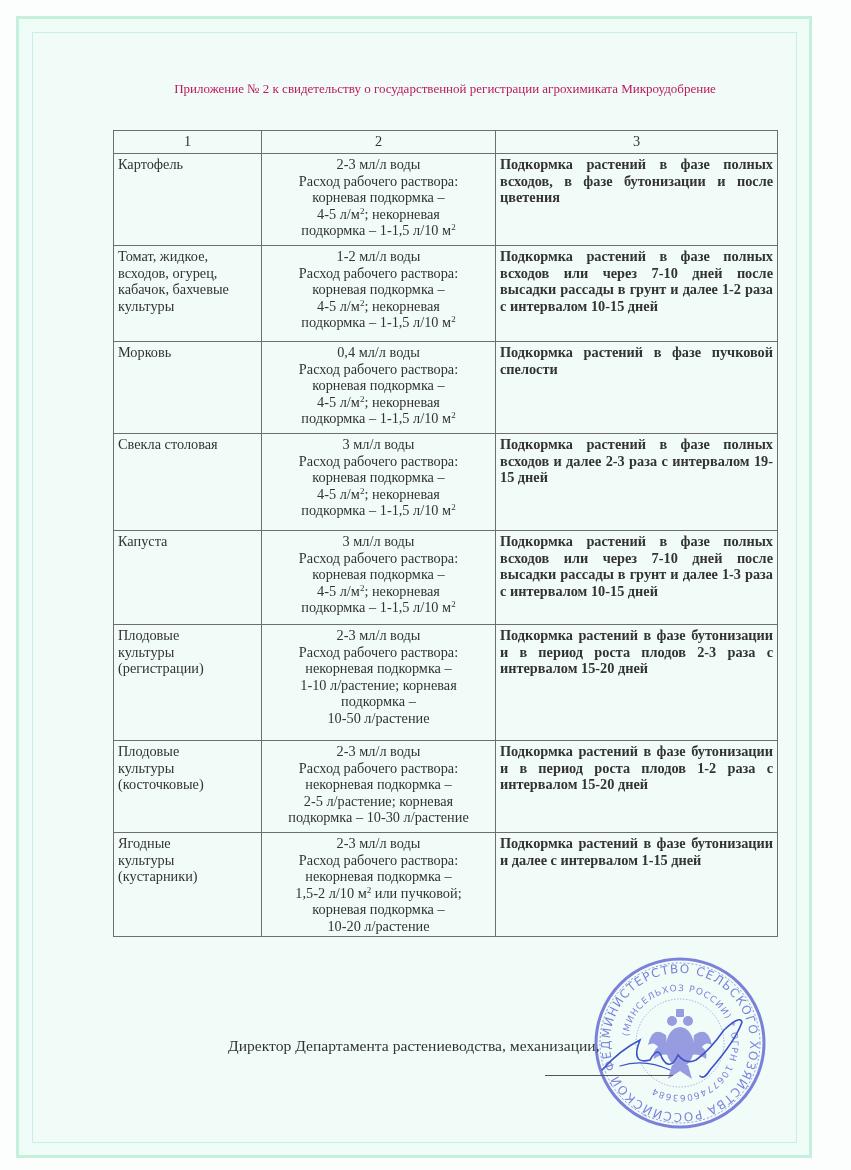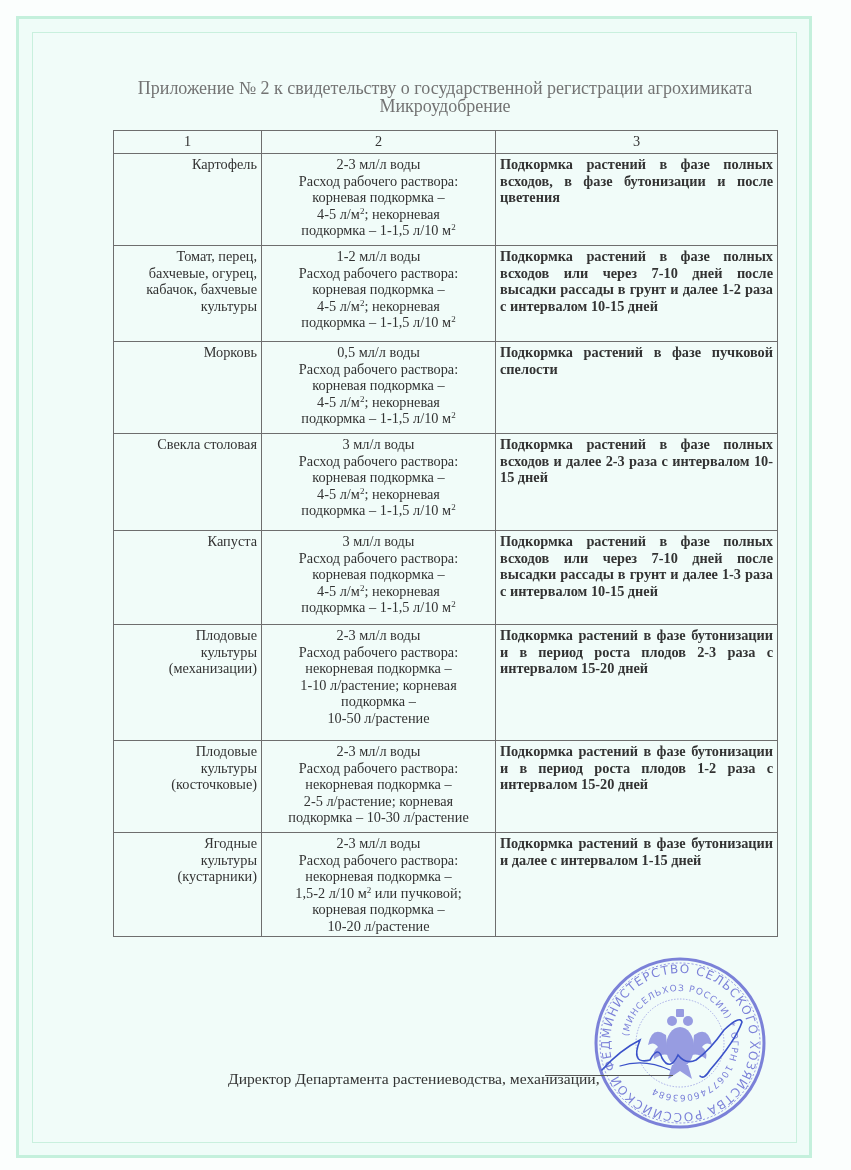--- a/index.html
+++ b/index.html
@@ -16,42 +16,42 @@
     box-sizing: border-box;
   }
   .page-inner {
     position: absolute; left: 32px; top: 32px; width: 765px; height: 1111px;
     border: 1.5px solid #c9f0de;
     box-sizing: border-box;
     background: #f1fcf9;
   }
   .header-text {
     position: absolute; left: 114px; top: 80px; width: 662px;
-    text-align: center; font-size: 18px; line-height: 17.5px; color: #737373;
+    text-align: center; font-size: 13px; line-height: 17.5px; color: #be185d;
   }
   table.appx {
     position: absolute; left: 113px; top: 130px; width: 664px;
     border-collapse: collapse; table-layout: fixed;
     font-size: 14.3px; line-height: 16.6px; color: #333;
   }
   table.appx td {
     border: 1px solid #6e6e6e; vertical-align: top; padding: 2px 4px 1px 4px;
   }
   table.appx col.c1 { width: 148px; }
   table.appx col.c2 { width: 234px; }
   table.appx col.c3 { width: 282px; }
   .hdr td { text-align: center; height: 19px; padding-top: 2px; }
-  td.crop { text-align: right; }
+  td.crop { text-align: left; }
   td.dose { text-align: center; }
   td.note { text-align: justify; text-align-last: left; font-weight: bold; }
   .line { display: block; }
   sup { font-size: 9px; line-height: 0; vertical-align: 5px; }
   .signature {
     position: absolute; left: 228px; top: 1036px; width: 520px;
-    font-size: 15.6px; line-height: 20px; color: #333; margin-top: 33px;
+    font-size: 15.6px; line-height: 20px; color: #333;
   }
   .sign-line {
     position: absolute; left: 545px; top: 1075px; width: 128px; height: 1px;
     background: #555;
   }
   .stamp {
     position: absolute; left: 592px; top: 955px; width: 176px; height: 176px;
     opacity: 0.78;
   }
   .signature-scribble { position: absolute; left: 600px; top: 1010px; width: 150px; height: 80px; }
@@ -88,82 +88,82 @@
         <span class="line">Расход рабочего раствора:</span>
         <span class="line">корневая подкормка –</span>
         <span class="line"><span>4-5 л/м</span><sup>2</sup><span>; некорневая</span></span>
         <span class="line"><span>подкормка – 1-1,5 л/10 м</span><sup>2</sup></span>
       </td>
       <td class="note">Подкормка растений в фазе полных всходов, в фазе бутонизации и после цветения</td>
     </tr>
 
     <tr style="height:96px">
       <td class="crop">
-        <span class="line">Томат, перец,</span>
-        <span class="line">бахчевые, огурец,</span>
+        <span class="line">Томат, жидкое,</span>
+        <span class="line">всходов, огурец,</span>
         <span class="line">кабачок, бахчевые</span>
         <span class="line">культуры</span>
       </td>
       <td class="dose">
         <span class="line">1-2 мл/л воды</span>
         <span class="line">Расход рабочего раствора:</span>
         <span class="line">корневая подкормка –</span>
         <span class="line"><span>4-5 л/м</span><sup>2</sup><span>; некорневая</span></span>
         <span class="line"><span>подкормка – 1-1,5 л/10 м</span><sup>2</sup></span>
       </td>
       <td class="note">Подкормка растений в фазе полных всходов или через 7-10 дней после высадки рассады в грунт и далее 1-2 раза с интервалом 10-15 дней</td>
     </tr>
 
     <tr style="height:92px">
       <td class="crop">
         <span class="line">Морковь</span>
       </td>
       <td class="dose">
-        <span class="line">0,5 мл/л воды</span>
+        <span class="line">0,4 мл/л воды</span>
         <span class="line">Расход рабочего раствора:</span>
         <span class="line">корневая подкормка –</span>
         <span class="line"><span>4-5 л/м</span><sup>2</sup><span>; некорневая</span></span>
         <span class="line"><span>подкормка – 1-1,5 л/10 м</span><sup>2</sup></span>
       </td>
       <td class="note">Подкормка растений в фазе пучковой спелости</td>
     </tr>
 
     <tr style="height:97px">
       <td class="crop">
         <span class="line">Свекла столовая</span>
       </td>
       <td class="dose">
         <span class="line">3 мл/л воды</span>
         <span class="line">Расход рабочего раствора:</span>
         <span class="line">корневая подкормка –</span>
         <span class="line"><span>4-5 л/м</span><sup>2</sup><span>; некорневая</span></span>
         <span class="line"><span>подкормка – 1-1,5 л/10 м</span><sup>2</sup></span>
       </td>
-      <td class="note">Подкормка растений в фазе полных всходов и далее 2-3 раза с интервалом 10-15 дней</td>
+      <td class="note">Подкормка растений в фазе полных всходов и далее 2-3 раза с интервалом 19-15 дней</td>
     </tr>
 
     <tr style="height:94px">
       <td class="crop">
         <span class="line">Капуста</span>
       </td>
       <td class="dose">
         <span class="line">3 мл/л воды</span>
         <span class="line">Расход рабочего раствора:</span>
         <span class="line">корневая подкормка –</span>
         <span class="line"><span>4-5 л/м</span><sup>2</sup><span>; некорневая</span></span>
         <span class="line"><span>подкормка – 1-1,5 л/10 м</span><sup>2</sup></span>
       </td>
       <td class="note">Подкормка растений в фазе полных всходов или через 7-10 дней после высадки рассады в грунт и далее 1-3 раза с интервалом 10-15 дней</td>
     </tr>
 
     <tr style="height:116px">
       <td class="crop">
         <span class="line">Плодовые</span>
         <span class="line">культуры</span>
-        <span class="line">(механизации)</span>
+        <span class="line">(регистрации)</span>
       </td>
       <td class="dose">
         <span class="line">2-3 мл/л воды</span>
         <span class="line">Расход рабочего раствора:</span>
         <span class="line">некорневая подкормка –</span>
         <span class="line">1-10 л/растение; корневая</span>
         <span class="line">подкормка –</span>
         <span class="line">10-50 л/растение</span>
       </td>
       <td class="note">Подкормка растений в фазе бутонизации и в период роста плодов 2-3 раза с интервалом 15-20 дней</td>

